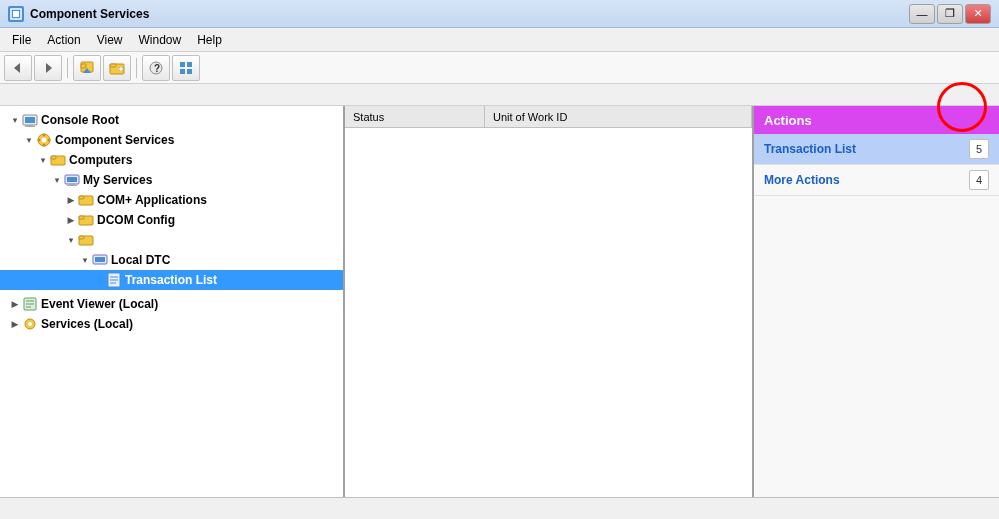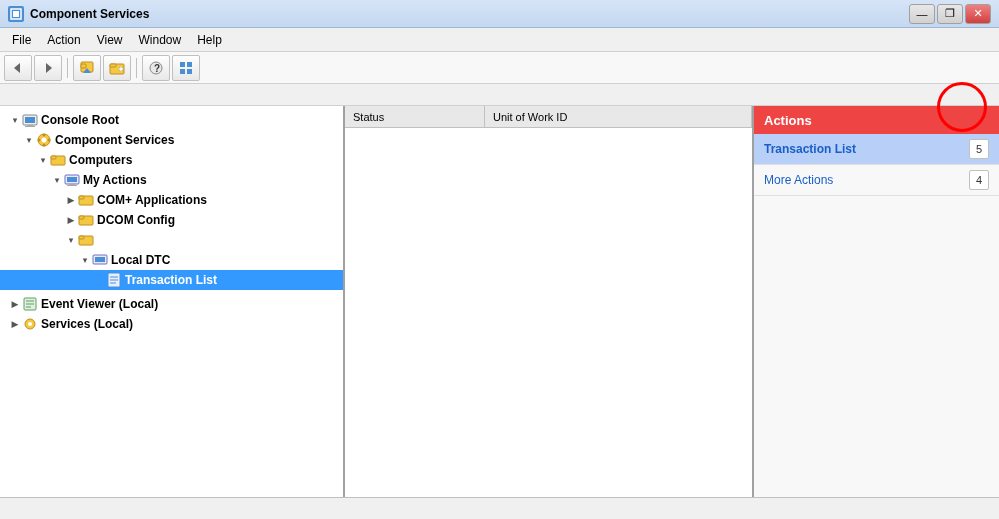--- a/index.html
+++ b/index.html
@@ -172,21 +172,21 @@
     .list-col-uwid { flex: 1; }
 
     
     .actions-panel {
       width: 245px;
       min-width: 245px;
       background: #f8f8f8;
       overflow-y: auto;
     }
     .actions-header {
-      background: #ef4444;
+      background: #d946ef;
       color: white;
       padding: 5px 10px;
       font-size: 13px;
       font-weight: bold;
       height: 28px;
       display: flex; align-items: center;
     }
     .action-item {
       display: flex;
       align-items: center;
@@ -195,21 +195,21 @@
       cursor: pointer;
       border-bottom: 1px solid #e0e0e0;
       min-height: 28px;
     }
     .action-item.selected {
       background: #b8d0f8;
     }
     .action-item-label {
       font-size: 12px;
       color: #1a5fc8;
-      font-weight: 400;
+      font-weight: 700;
     }
     .action-item-label.bold { font-weight: bold; }
     .action-badge {
       width: 20px; height: 20px;
       background: white;
       border: 1px solid #c0c0c0;
       border-radius: 2px;
       display: flex; align-items: center; justify-content: center;
       font-size: 11px;
       color: #333;
@@ -367,21 +367,21 @@
         <span class="tree-indent" style="width:46px;"></span>
         <span class="tree-expand">▾</span>
         <span class="tree-icon">
           <svg width="16" height="16" viewBox="0 0 16 16">
             <rect x="1" y="3" width="14" height="9" rx="1" fill="#e8e8ff" stroke="#7070c0" stroke-width="1"></rect>
             <rect x="3" y="5" width="10" height="5" fill="#4a8fd4"></rect>
             <rect x="5" y="12" width="6" height="2" fill="#aaa"></rect>
             <rect x="3" y="13" width="10" height="1" fill="#aaa"></rect>
           </svg>
         </span>
-        <span class="tree-label">My Actions</span>
+        <span class="tree-label">My Services</span>
       </div>
 
       <div class="tree-item">
         <span class="tree-indent" style="width:60px;"></span>
         <span class="tree-expand">▶</span>
         <span class="tree-icon">
           <svg width="16" height="16" viewBox="0 0 16 16">
             <rect x="1" y="4" width="14" height="9" rx="1" fill="#f5c842" stroke="#c09020" stroke-width="1"></rect>
             <rect x="1" y="4" width="5" height="3" rx="1" fill="#f5c842" stroke="#c09020" stroke-width="1"></rect>
           </svg>

